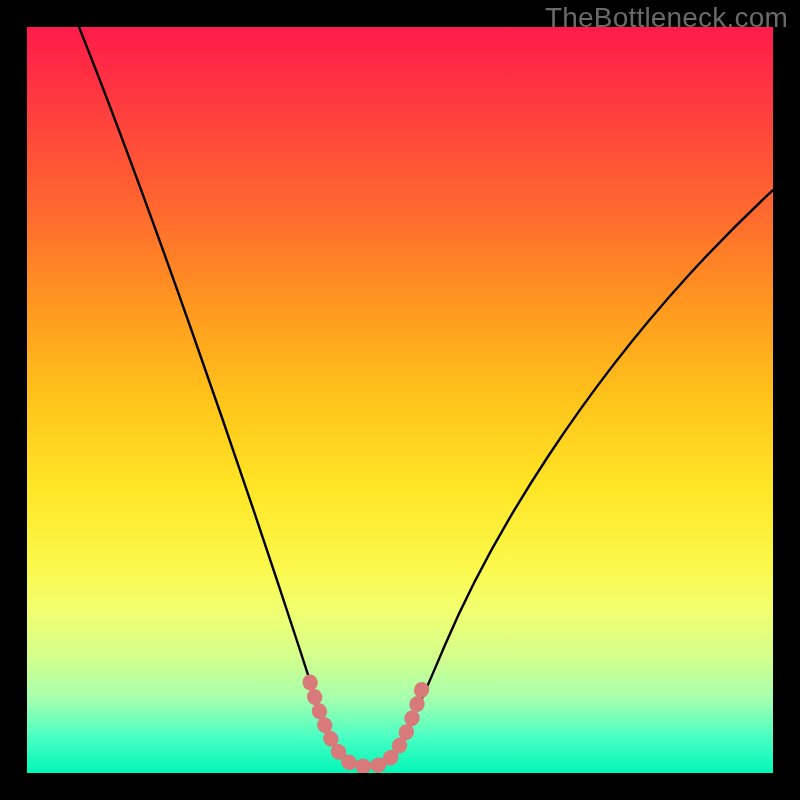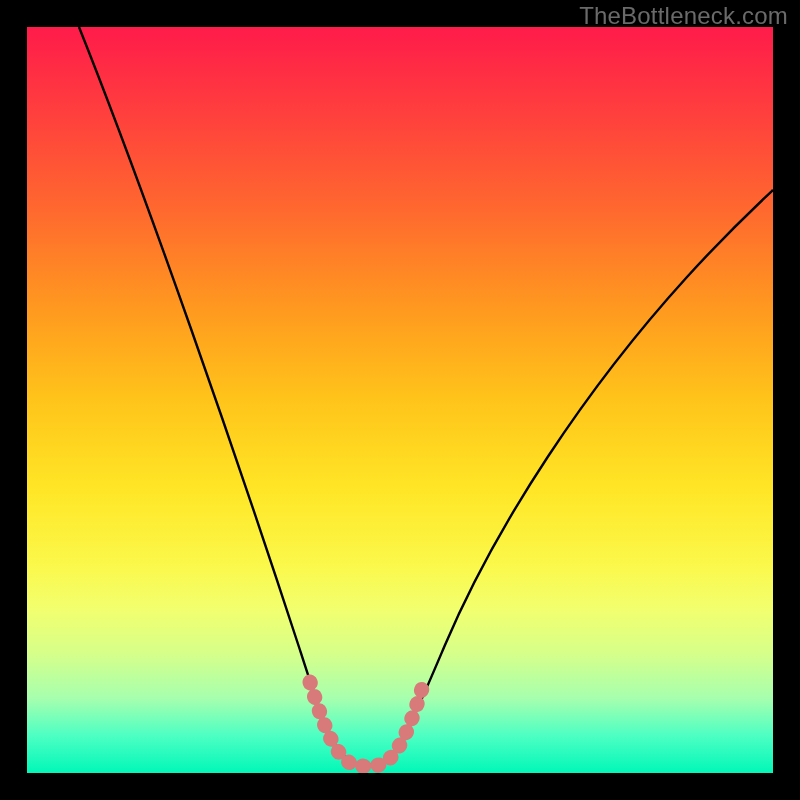--- a/index.html
+++ b/index.html
@@ -17,21 +17,21 @@
     top: 0;
     width: 800px;
     height: 800px;
     background: #000;
   }
   .watermark {
     position: absolute;
     top: 2px;
     right: 12px;
     color: #6a6a6a;
-    font-size: 24px;
+    font-size: 28px;
     font-weight: 400;
     letter-spacing: 0.2px;
     z-index: 5;
     margin-left: 22px;
   }
   .plot {
     position: absolute;
     left: 27px;
     top: 27px;
     width: 746px;

